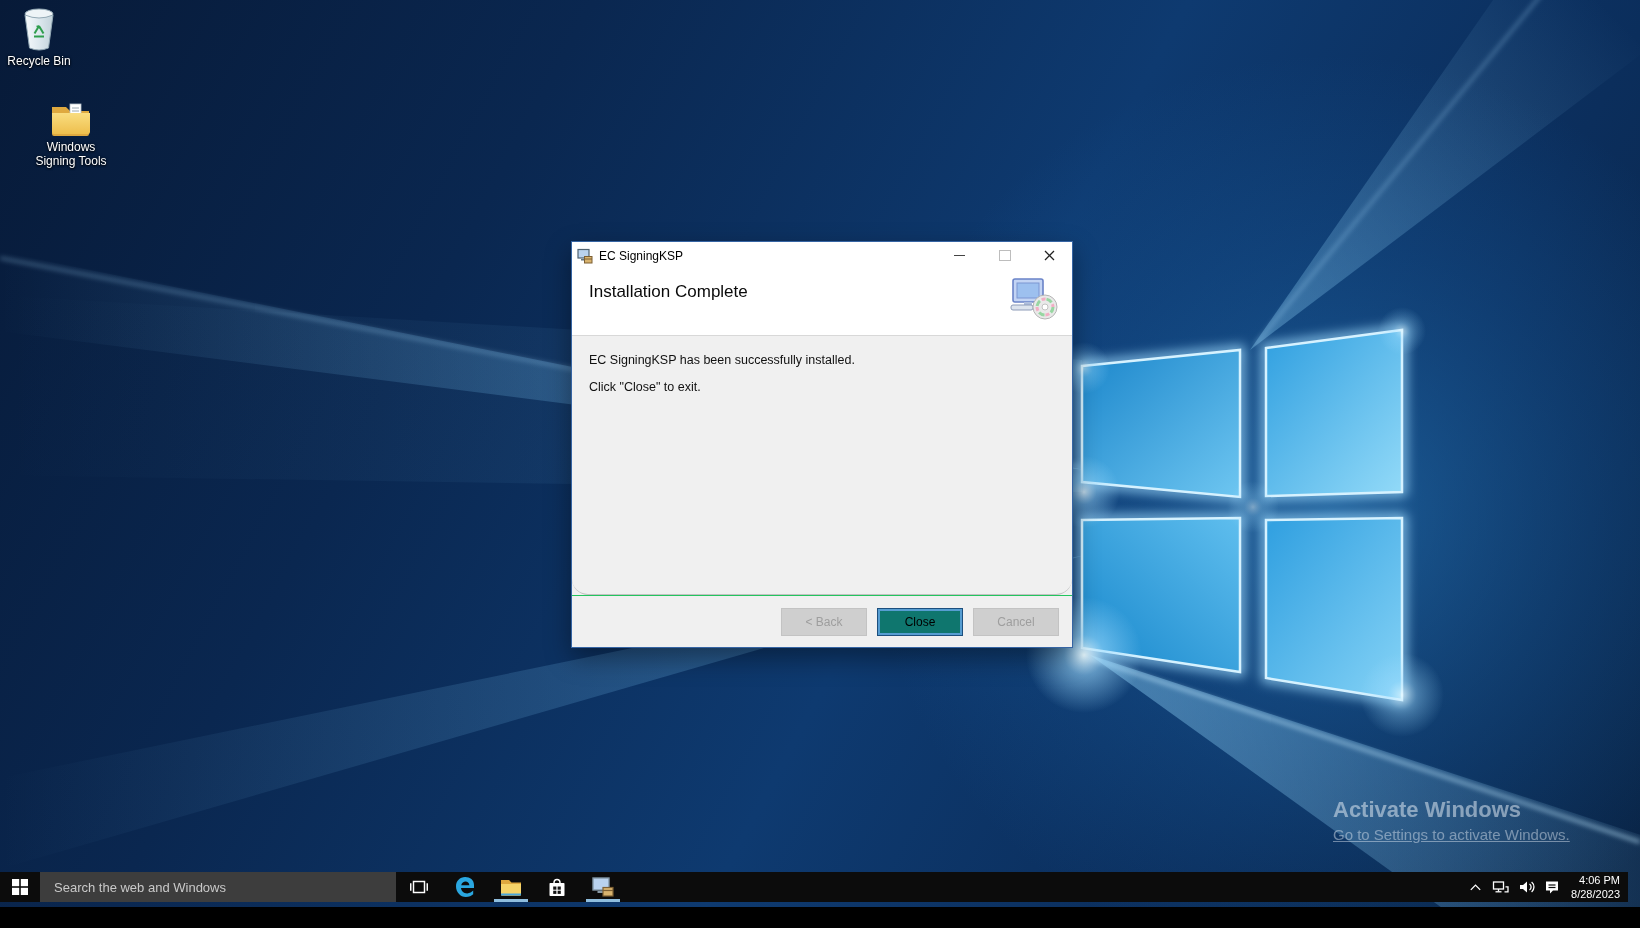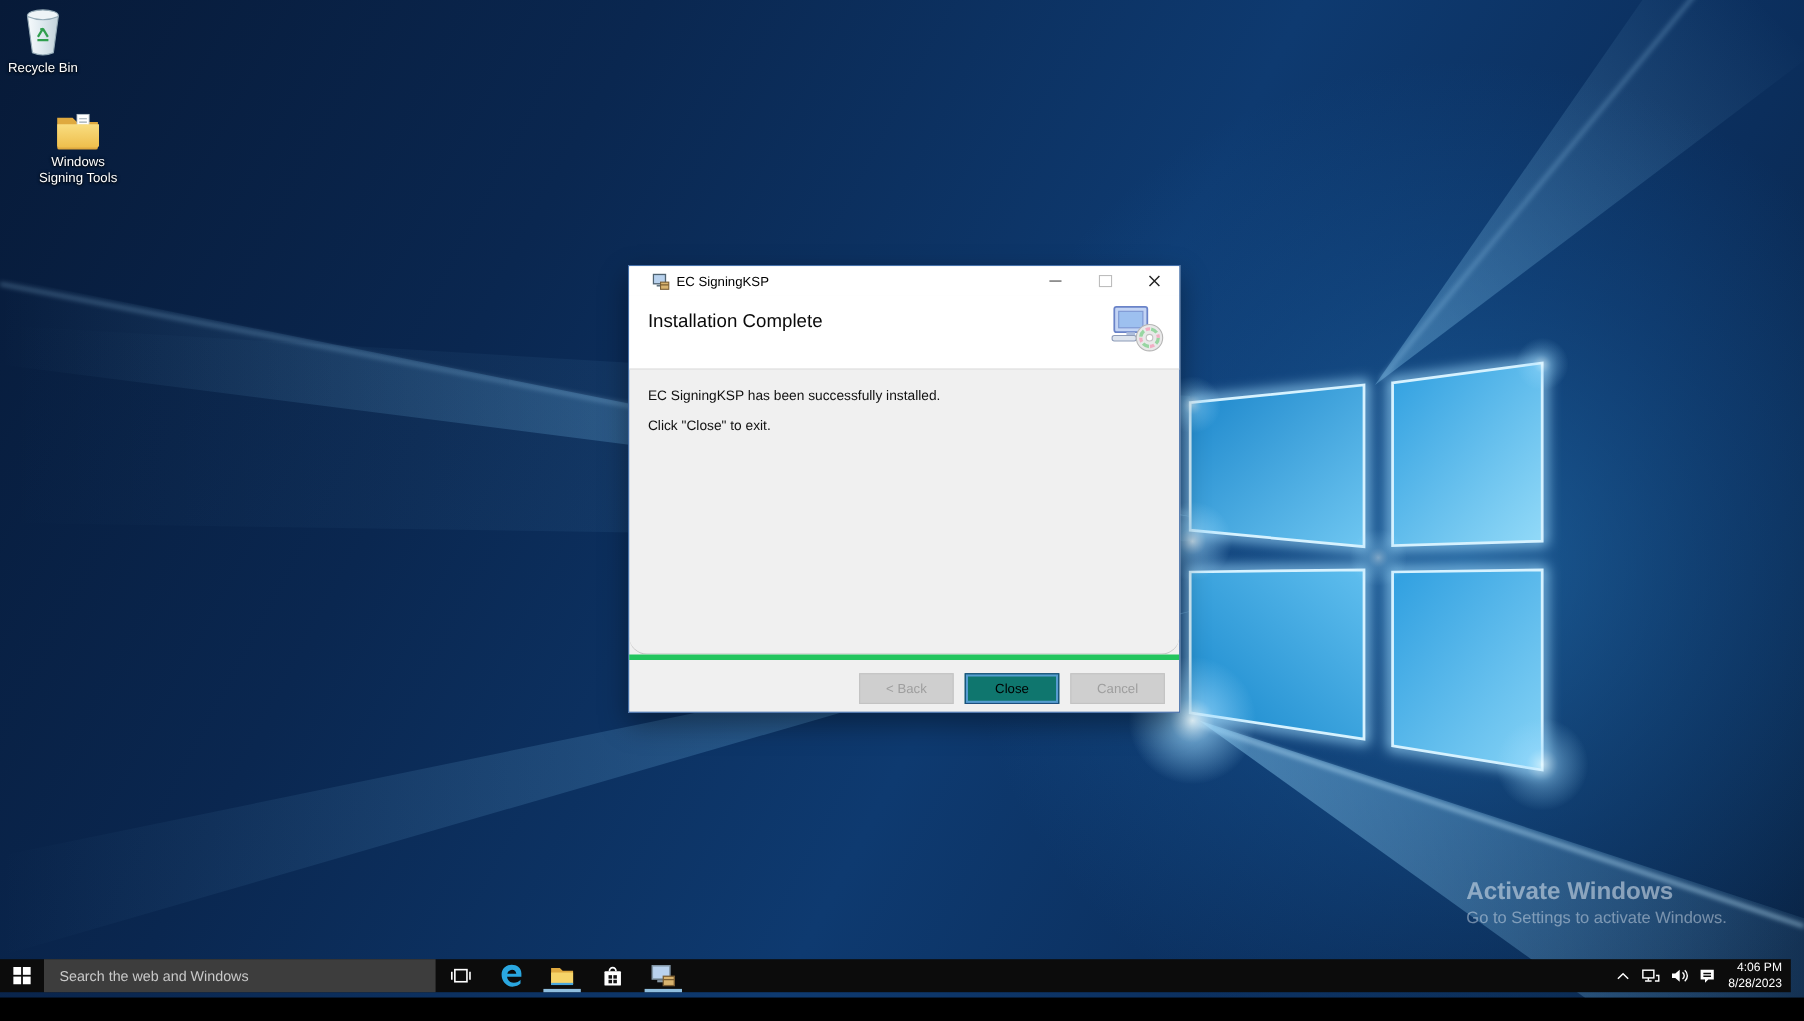--- a/index.html
+++ b/index.html
@@ -14,43 +14,43 @@
   .desk-icon{position:absolute;width:78px;text-align:center;cursor:default;}
   .desk-icon svg{display:block;margin:0 auto;}
   .desk-label{
     margin-top:3px;font-size:12px;line-height:1.15;color:#fff;
     text-shadow:0 1px 2px rgba(0,0,0,.9),0 0 3px rgba(0,0,0,.7);
   }
 
   
   .watermark{position:absolute;left:1333px;top:797px;color:rgba(230,238,246,.52);}
   .wm1{font-size:22px;font-weight:700;}
-  .wm2{font-size:15px;margin-top:3px;color:rgba(230,238,246,.45);}
+  .wm2{font-size:15px;margin-top:3px;color:rgba(230,238,246,.45);text-decoration:underline;}
 
   
   .dialog{
     position:absolute;left:571px;top:241px;width:500px;height:405px;
     background:#f0f0f0;border:1px solid #3665a4;box-shadow:0 10px 24px rgba(0,0,0,.38);
     box-sizing:content-box;
   }
-  .titlebar{height:27px;background:#fff;display:flex;align-items:center;padding-left:21px;}
+  .titlebar{height:27px;background:#fff;display:flex;align-items:center;padding-left:5px;}
   .title-text{font-size:12px;color:#000;margin-left:6px;flex:0 1 auto;white-space:nowrap;}
   .win-controls{margin-left:auto;display:flex;height:100%;}
   .wc{width:45px;height:100%;display:flex;align-items:center;justify-content:center;}
   .wc-min i{display:block;width:11px;height:0;border-top:1px solid #444;}
   .wc-max i{display:block;width:10px;height:9px;border:1px solid #bdbdbd;}
   .dlg-header{height:66px;background:#fff;border-bottom:1px solid #d8d8d8;position:relative;}
   .dlg-heading{margin:0;padding:13px 0 0 17px;font-size:17px;font-weight:normal;color:#0a0a0a;}
   .header-icon{position:absolute;right:13px;top:7px;}
   .dlg-content{height:241px;padding:17px 17px 0;border-bottom:1px solid #c2c2c2;border-radius:16px;}
   .dlg-content p{margin:0;font-size:12.5px;color:#111;}
   .dlg-content p + p{margin-top:13px;}
   .btnrow{
     height:52px;display:flex;justify-content:flex-end;align-items:center;
-    gap:10px;padding-right:13px;border-top:5px solid #22c55e;
+    gap:10px;padding-right:13px;border-top:1px solid #22c55e;
   }
   .btn{
     width:86px;height:28px;font-size:12px;font-family:"Liberation Sans",sans-serif;
     display:flex;align-items:center;justify-content:center;box-sizing:border-box;
   }
   .btn-disabled{background:#cfcfcf;border:1px solid #c3c3c3;color:#9e9e9e;}
   .btn-default{background:#0f766e;border:1px solid #1d4f7e;box-shadow:inset 0 0 0 2px #569dd1;color:#000;cursor:pointer;}
 
   
   .taskbar{

